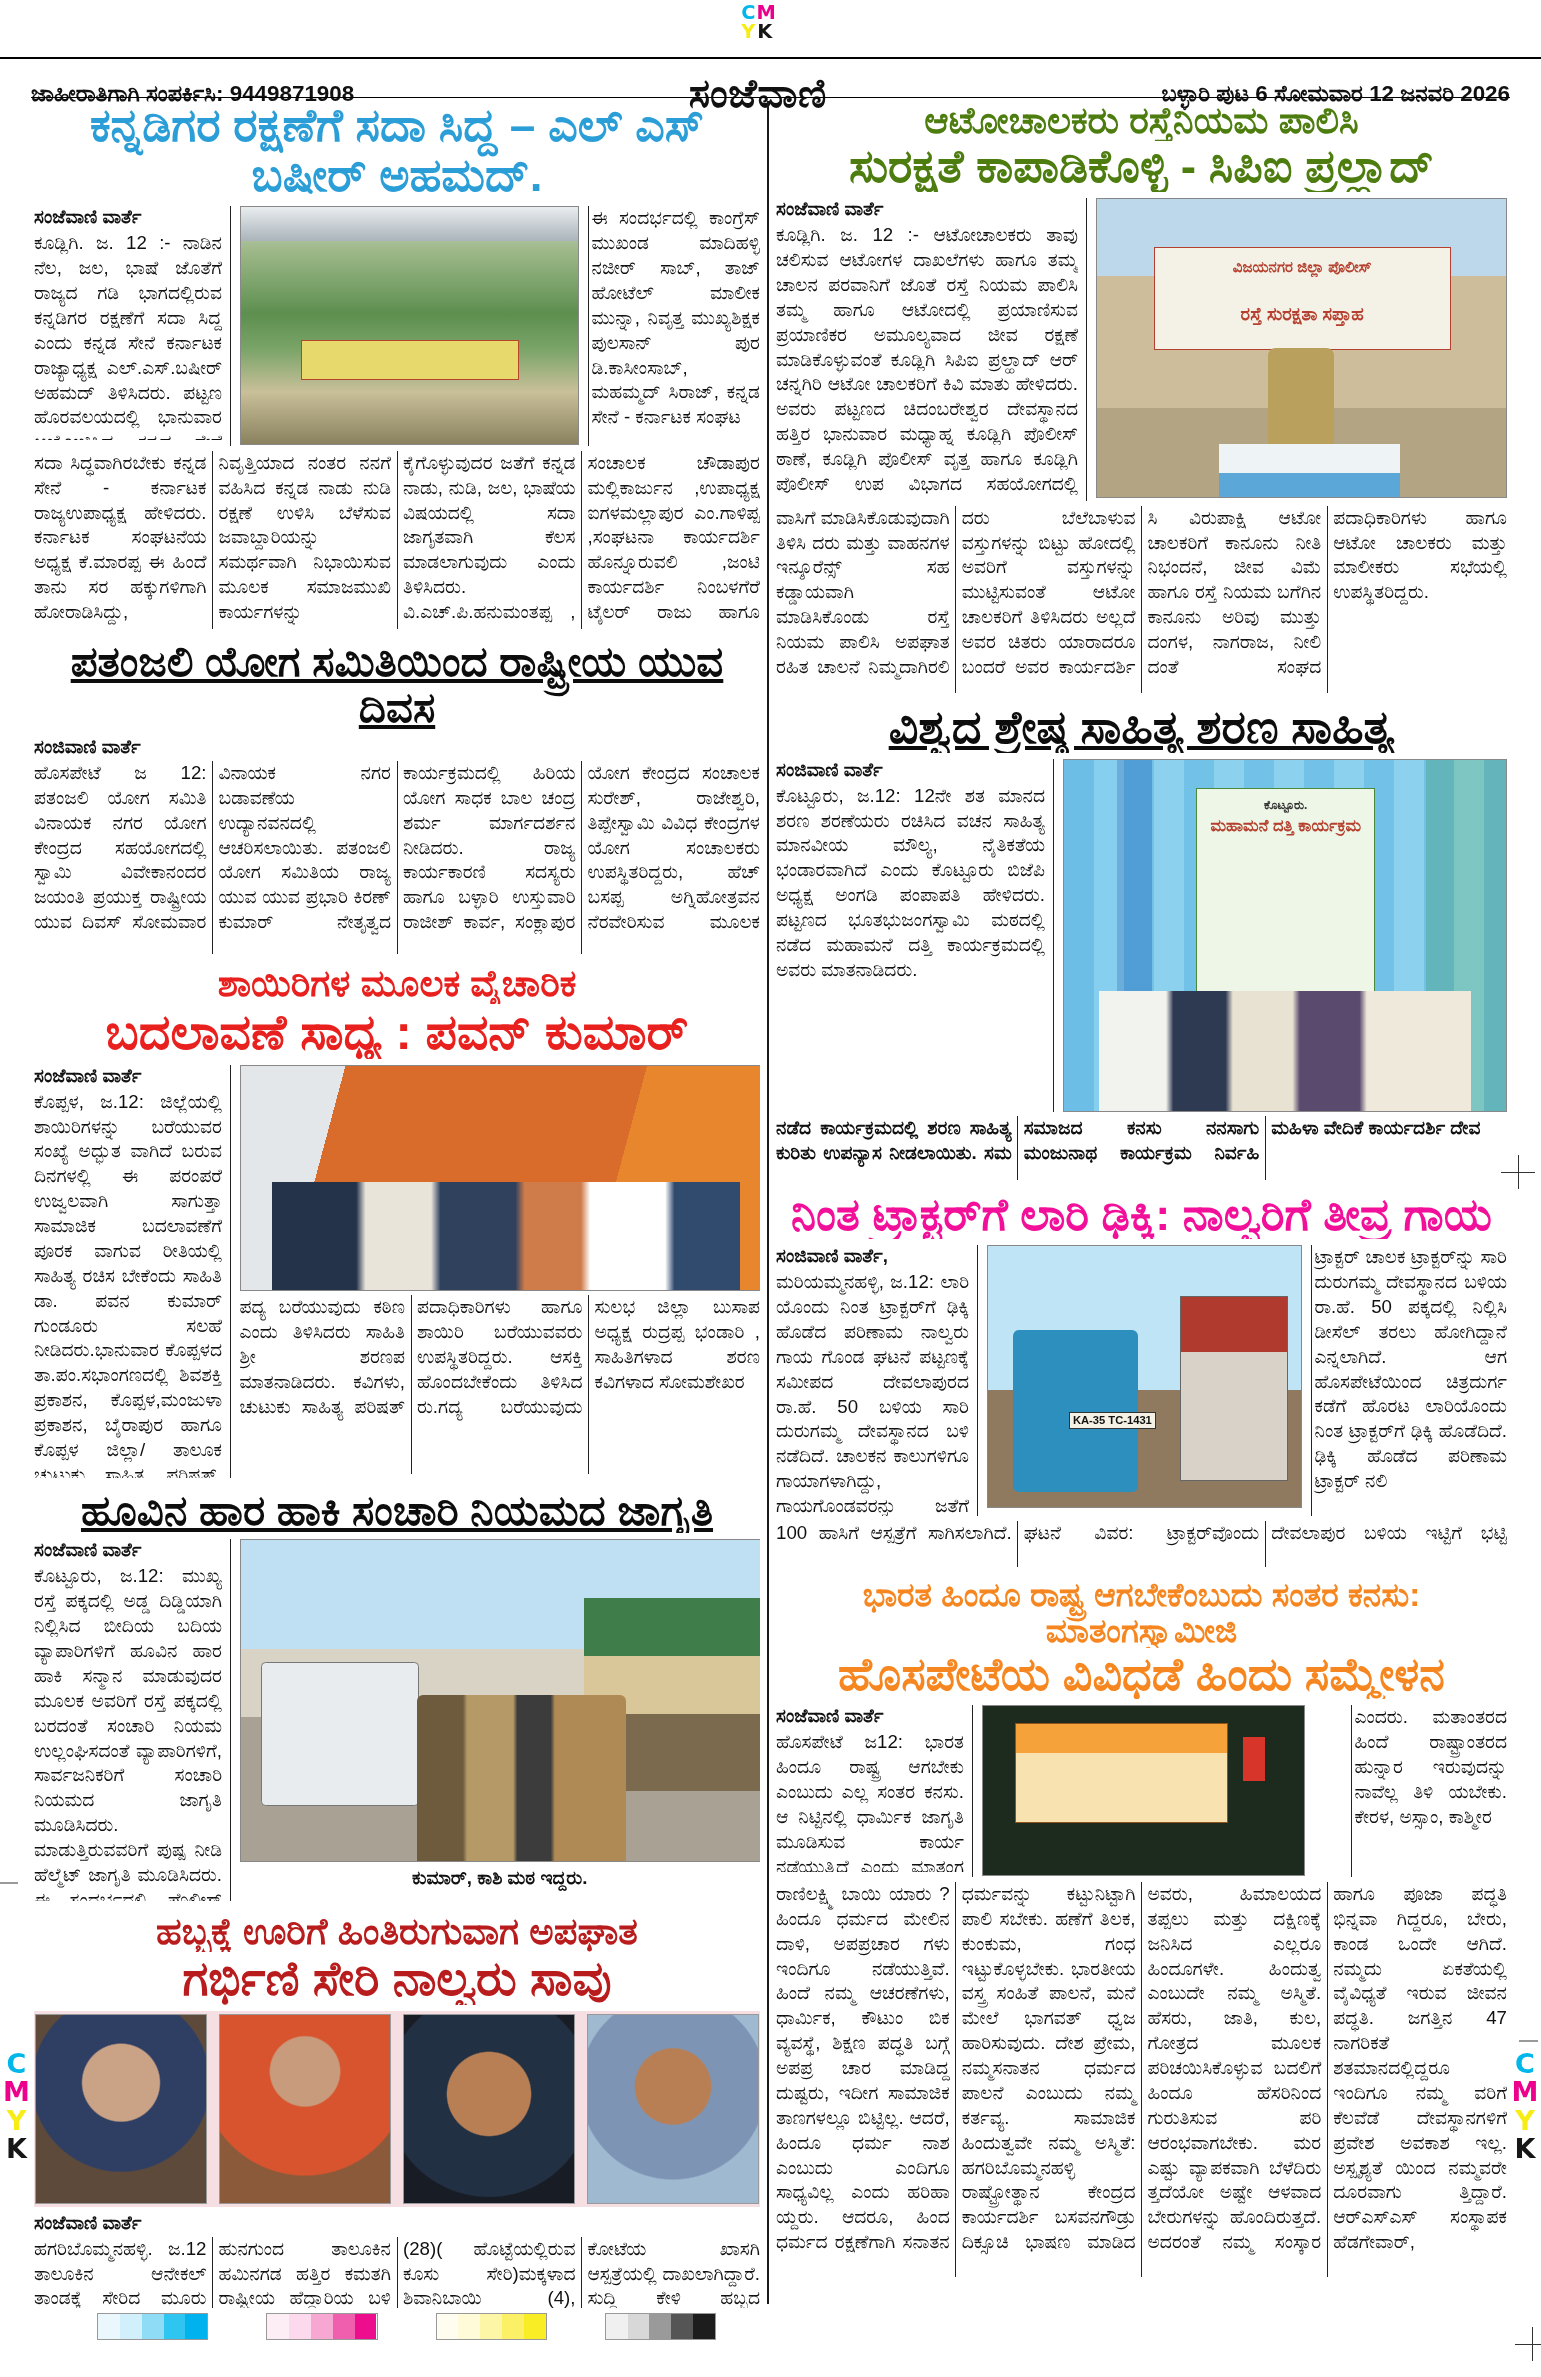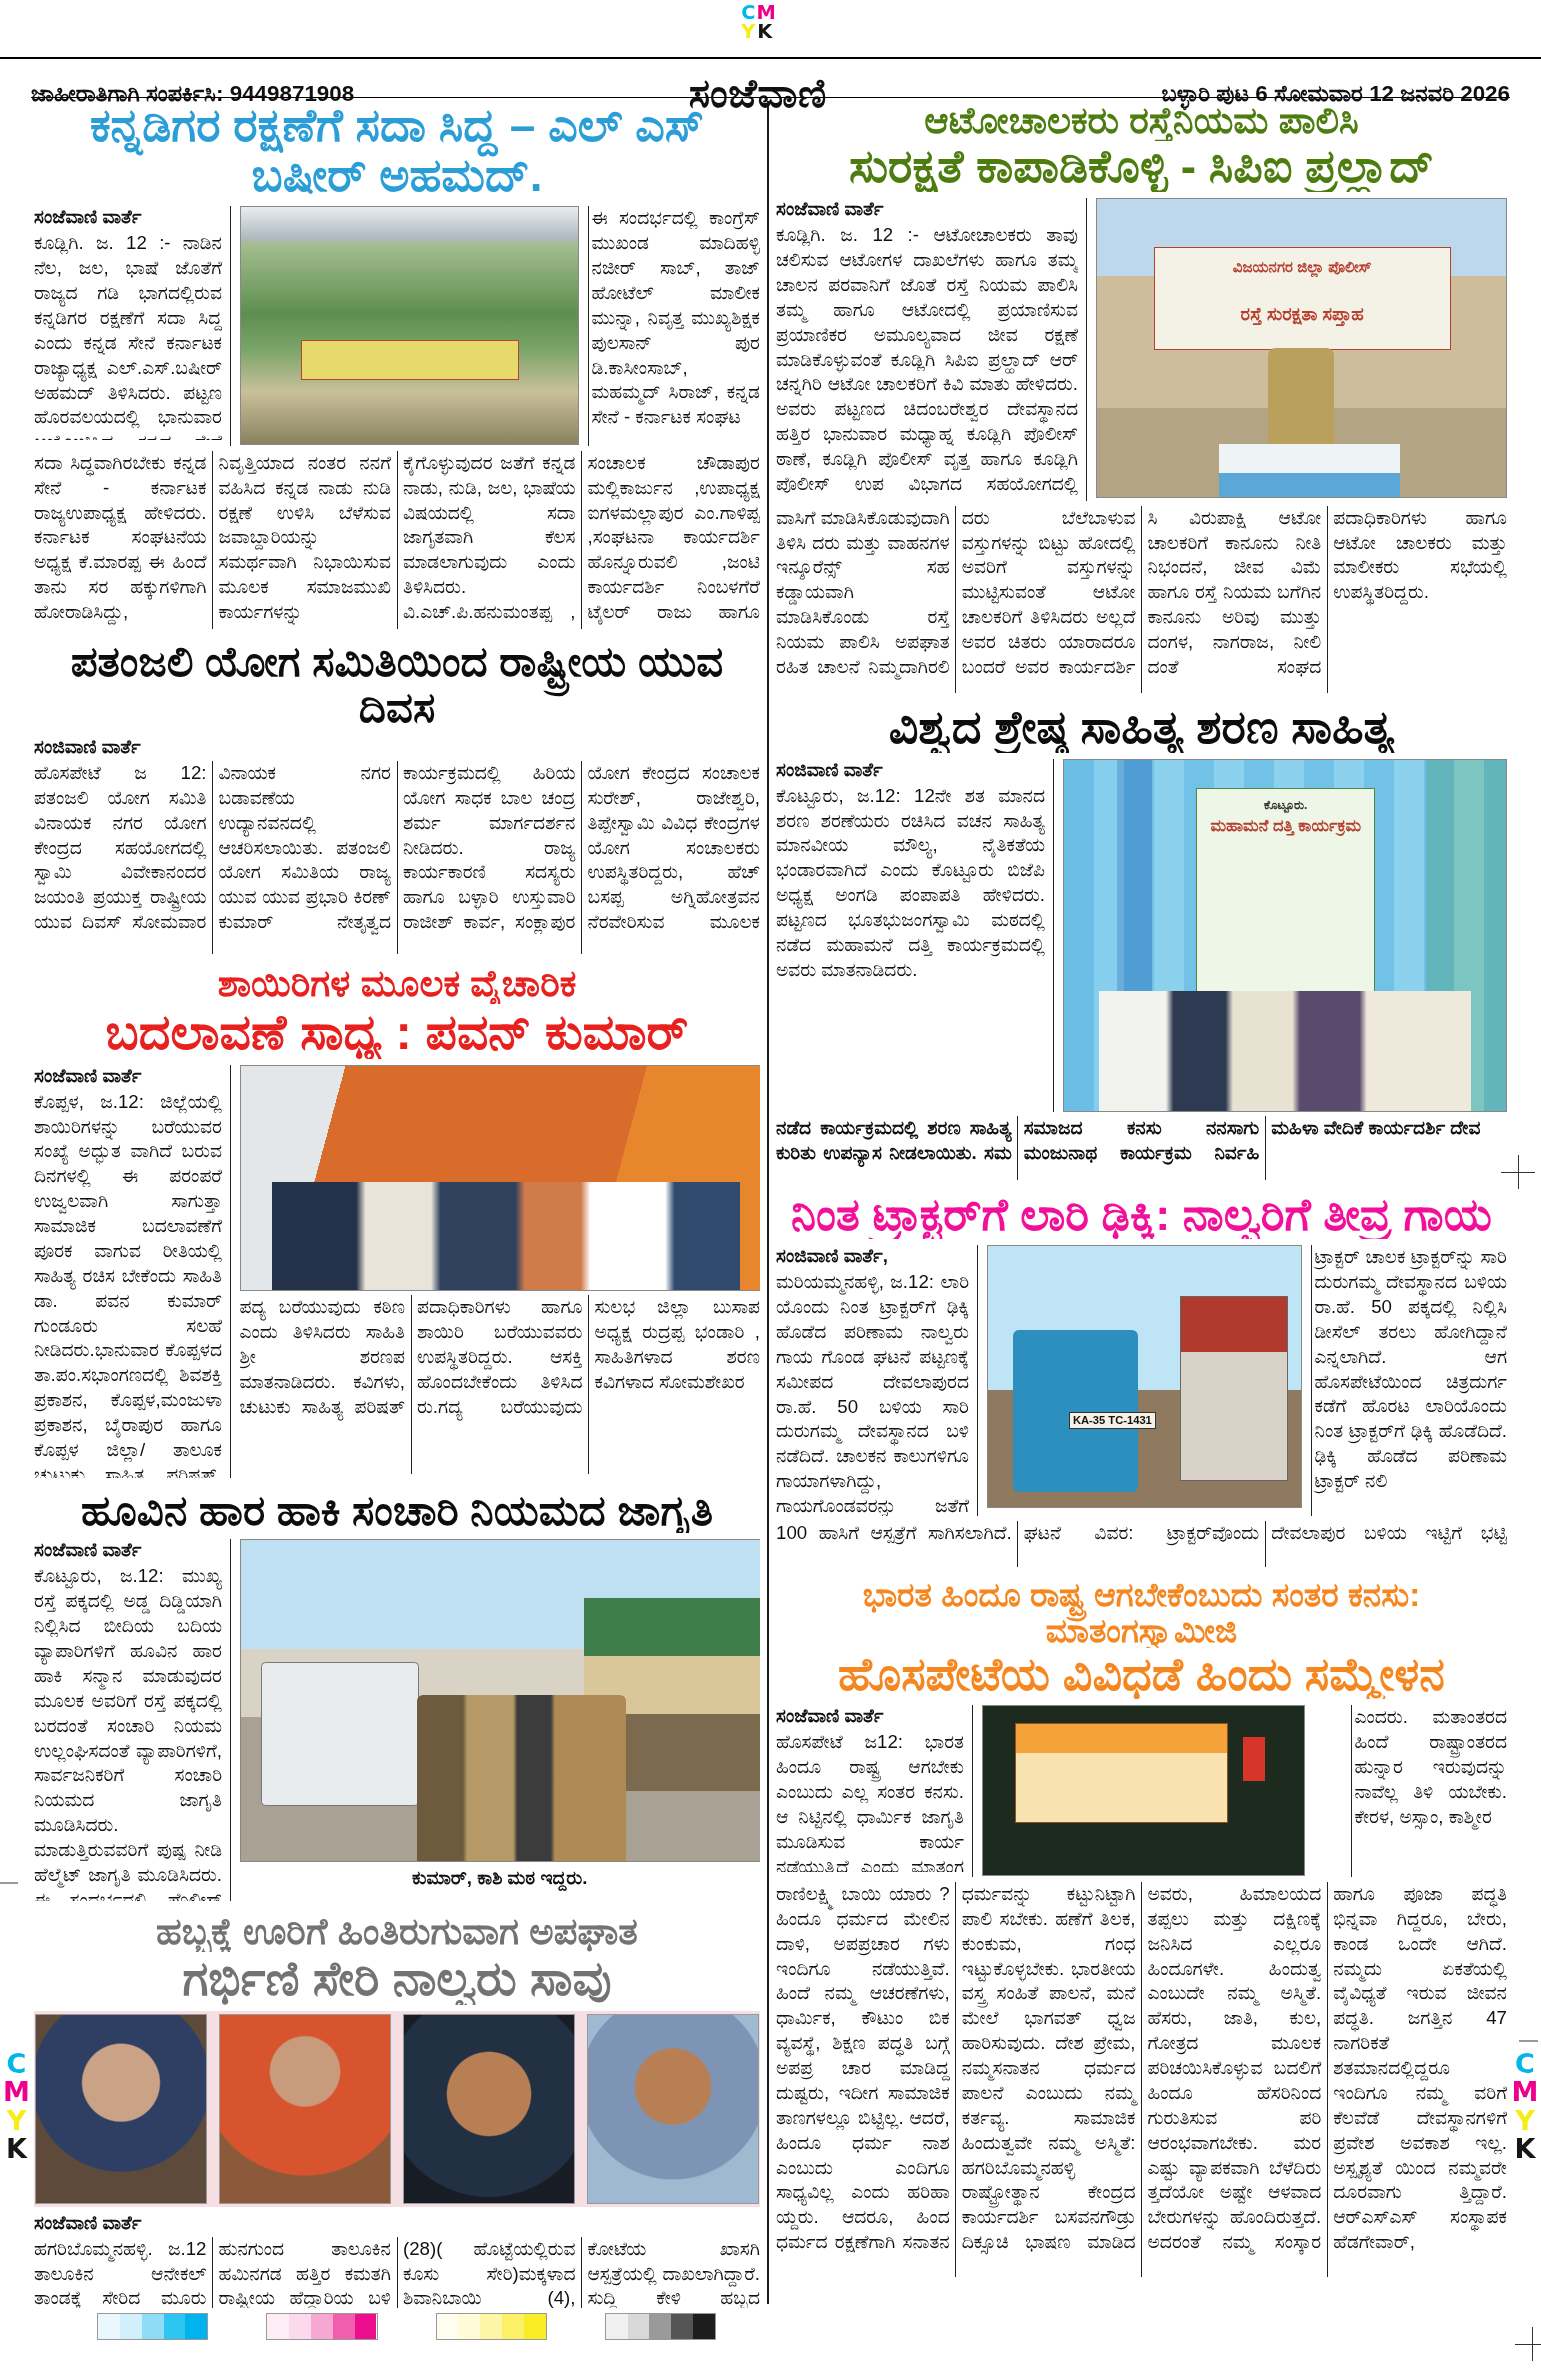--- a/index.html
+++ b/index.html
@@ -32,23 +32,23 @@
   #right-half{position:absolute;left:776px;top:101px;width:731px;height:2207px;overflow:hidden;}
   #half-divider{position:absolute;left:767px;top:101px;width:1.5px;height:2203px;background:#1a1a1a;}
 
   
   .article{position:relative;margin-bottom:10.4px;}
   .hl{font-weight:800;text-align:center;margin:0 0 6px 0;overflow:hidden;line-height:1.08;}
   .hl-blue{color:#2b9ed8;font-size:46px;}
   .hl-navy{color:#4d7c0f;}
   .hl-red{color:#e8201e;}
   .hl-mag{color:#f2109b;font-size:45px;}
-  .hl-green{color:#737373;}
+  .hl-green{color:#b91c1c;}
   .hl-orange{color:#f6861f;}
-  .hl-black{color:#0d0d0d;}
+  .hl-black{color:#0d0d0d;text-decoration:underline;}
   .body-text{font-size:18.7px;line-height:1.33;text-align:justify;color:#101010;}
   .byline{font-weight:bold;font-size:18.7px;margin-bottom:3px;}
   .row{display:flex;gap:9px;align-items:stretch;}
   .colL{border-right:1.1px solid #222;padding-right:7.5px;}
   .colR{border-left:1.1px solid #222;padding-left:3px;}
   .cols-3{column-count:3;column-gap:12px;column-rule:1.1px solid #222;}
   .cols-4{column-count:4;column-gap:12px;column-rule:1.1px solid #222;}
   .caption{font-weight:bold;font-size:18.7px;text-align:center;margin:4.5px 0;}
 
   

